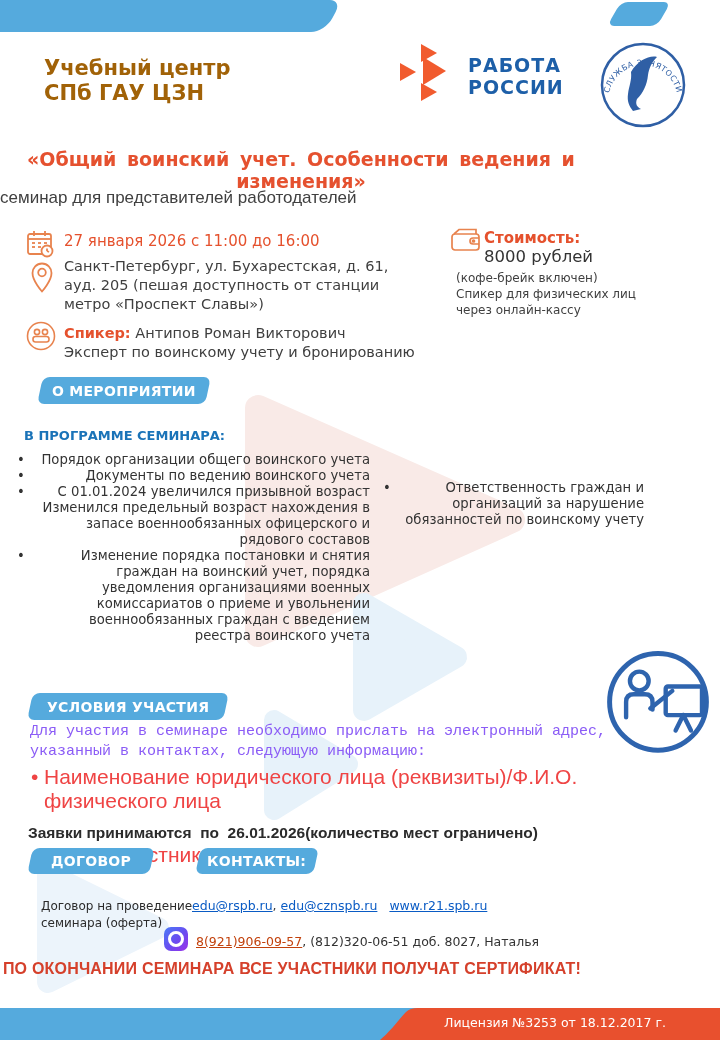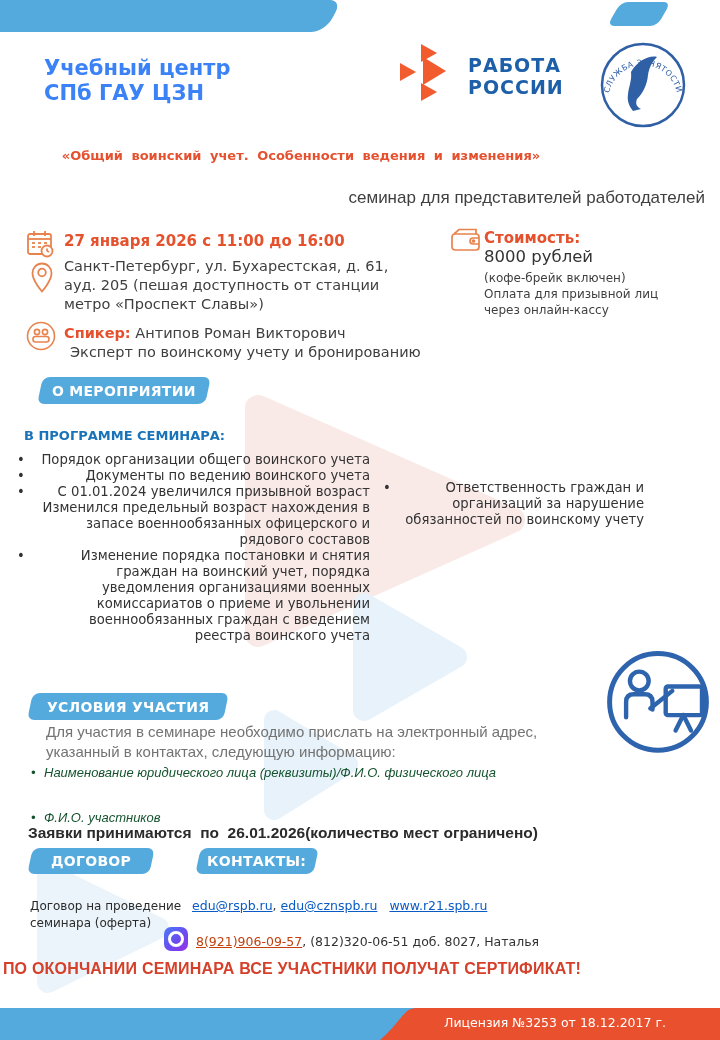--- a/index.html
+++ b/index.html
@@ -5,62 +5,62 @@
   html,body{margin:0;padding:0;background:#888;}
   #page{position:relative;width:720px;height:1040px;background:#ffffff;margin:0 auto;
         overflow:hidden;font-family:"DejaVu Sans",sans-serif;color:#3c3c3c;}
   .abs{position:absolute;}
   
   .topbar{left:-30px;top:0;width:372px;height:32px;background:#55aadd;
           border-radius:0 12px 14px 0;transform:skewX(-28deg);transform-origin:top left;}
   .topaccent{left:614px;top:2px;width:50px;height:24px;background:#55aadd;
           border-radius:7px;transform:skewX(-30deg);}
   
-  .orgname{left:44px;top:56px;font-size:21px;font-weight:bold;color:#3b82f6;line-height:25px;}
+  .orgname{left:44px;top:56px;font-size:21px;font-weight:bold;color:#a16207;line-height:25px;}
   .rr-text{left:468px;top:54px;font-size:19px;font-weight:bold;color:#1d5fa8;line-height:22px;letter-spacing:1px;}
-  .title{left:0;top:148px;width:602px;text-align:center;font-size:13px;font-weight:bold;
+  .title{left:0;top:148px;width:602px;text-align:center;font-size:19px;font-weight:bold;
          color:#e5512f;word-spacing:4px;}
-  .subtitle{left:0;top:188px;width:705px;text-align:right;font-size:17px;color:#404040;
+  .subtitle{left:0;top:188px;width:705px;text-align:left;font-size:17px;color:#404040;
          font-family:"Liberation Sans",sans-serif;}
   
-  .datetime{left:64px;top:232px;font-size:15px;font-weight:bold;color:#e5512d;}
+  .datetime{left:64px;top:232px;font-size:15px;font-weight:normal;color:#e5512d;}
   .address{left:64px;top:257px;width:360px;font-size:14.5px;line-height:19px;color:#3f3f3f;}
   .speaker1{left:64px;top:325px;font-size:14.5px;color:#3f3f3f;}
-  .speaker2{left:70px;top:344px;font-size:14.5px;color:#3f3f3f;text-align:center;}
+  .speaker2{left:64px;top:344px;font-size:14.5px;color:#3f3f3f;text-align:center;}
   .lbl-orange{font-weight:bold;color:#e5512d;}
   .price-label{left:484px;top:229px;font-size:15px;font-weight:bold;color:#e5512d;}
   .price-value{left:484px;top:247px;font-size:16.5px;color:#333;}
-  .price-note{left:484px;top:270px;width:190px;font-size:12px;line-height:16px;color:#3f3f3f;}
+  .price-note{left:456px;top:270px;width:190px;font-size:12px;line-height:16px;color:#3f3f3f;}
   
   .tag{background:#55aadd;border-radius:7px;transform:skewX(-12deg);
        display:flex;align-items:center;justify-content:center;cursor:pointer;}
   .tag span{transform:skewX(12deg);color:#fff;font-weight:bold;font-size:14px;letter-spacing:.3px;}
   .tag-about{left:40px;top:377px;width:168px;height:27px;}
   .tag-cond{left:30px;top:693px;width:196px;height:27px;}
   .tag-dog{left:30px;top:848px;width:122px;height:26px;}
   .tag-kon{left:198px;top:848px;width:118px;height:26px;}
   .program-head{left:24px;top:428px;font-size:13px;font-weight:bold;color:#1a73b8;}
   
   .blist{line-height:16px;font-size:13.2px;color:#333;}
   .blist-left{left:14px;top:452px;width:356px;}
   .blist-right{left:380px;top:452px;width:264px;margin-top:28px;}
   .bl{position:relative;padding-left:18px;text-align:right;}
   .bl::before{content:"•";position:absolute;left:3px;top:0;}
   
-  .cond-text{left:30px;top:722px;width:580px;font-size:15px;line-height:20px;color:#737373;
-             font-family:Liberation Sans, sans-serif;margin-left:16px;}
-  .cond-b{position:relative;padding-left:14px;font-size:13px;color:#14532d;
-          font-family:"Liberation Sans",sans-serif;font-style:italic;}
+  .cond-text{left:30px;top:722px;width:580px;font-size:15px;line-height:20px;color:#8b5cf6;
+             font-family:Liberation Mono, monospace;}
+  .cond-b{position:relative;padding-left:14px;font-size:21px;color:#ef4444;
+          font-family:"Liberation Sans",sans-serif;}
   .cond-b::before{content:"•";position:absolute;left:1px;top:0;}
   .cond-b1{left:30px;top:765px;width:640px;}
   .cond-b2{left:30px;top:795px;width:640px;}
   .deadline{left:28px;top:824px;font-size:15.5px;font-weight:bold;color:#2b2b2b;white-space:pre;
             font-family:"Liberation Sans",sans-serif;}
   
-  .dog-note{left:30px;top:898px;font-size:12px;line-height:17px;color:#2b2b2b;}
+  .dog-note{left:41px;top:898px;font-size:12px;line-height:17px;color:#2b2b2b;}
   .links-line{left:192px;top:898px;font-size:12.5px;text-align:center;}
   .links-line a{color:#0a5bc4;text-decoration:underline;}
   .link-gap{margin-left:12px;}
   .phone-line{left:196px;top:934px;font-size:12.5px;color:#333;}
   .phone-line a{color:#c2410c;text-decoration:underline;}
   .phone-ic{left:164px;top:927px;width:24px;height:24px;border-radius:7px;
             background:linear-gradient(135deg,#4a7bf7 0%,#6b4bf0 55%,#9b30e8 100%);
             display:flex;align-items:center;justify-content:center;cursor:pointer;}
   .phone-ic i{display:block;width:10px;height:10px;border:3px solid #fff;border-radius:50%;}
   
@@ -166,21 +166,21 @@
       <path d="M4,7 L9,2.5 L26,2.5 L26,7"></path>
       <rect x="2" y="7" width="27" height="16" rx="3"></rect>
       <path d="M29,11 L23,11 C21.3,11 20,12.3 20,14 C20,15.7 21.3,17 23,17 L29,17"></path>
       <circle cx="23.5" cy="14" r="1" fill="#e8834e"></circle>
     </g>
   </svg>
   <div class="abs price-label z3">Стоимость:</div>
   <div class="abs price-value z3">8000 рублей</div>
   <div class="abs price-note z3">
     <div>(кофе-брейк включен)</div>
-    <div>Оплата для призывной лиц</div>
+    <div>Спикер для физических лиц</div>
     <div>через онлайн-кассу</div>
   </div>
 
   <div class="abs tag tag-about z3">
     <span>О МЕРОПРИЯТИИ</span>
   </div>
   <div class="abs program-head z3">В ПРОГРАММЕ  СЕМИНАРА:</div>
 
   <div class="abs blist blist-left z3">
     <div class="bl">Порядок организации общего воинского учета</div>

